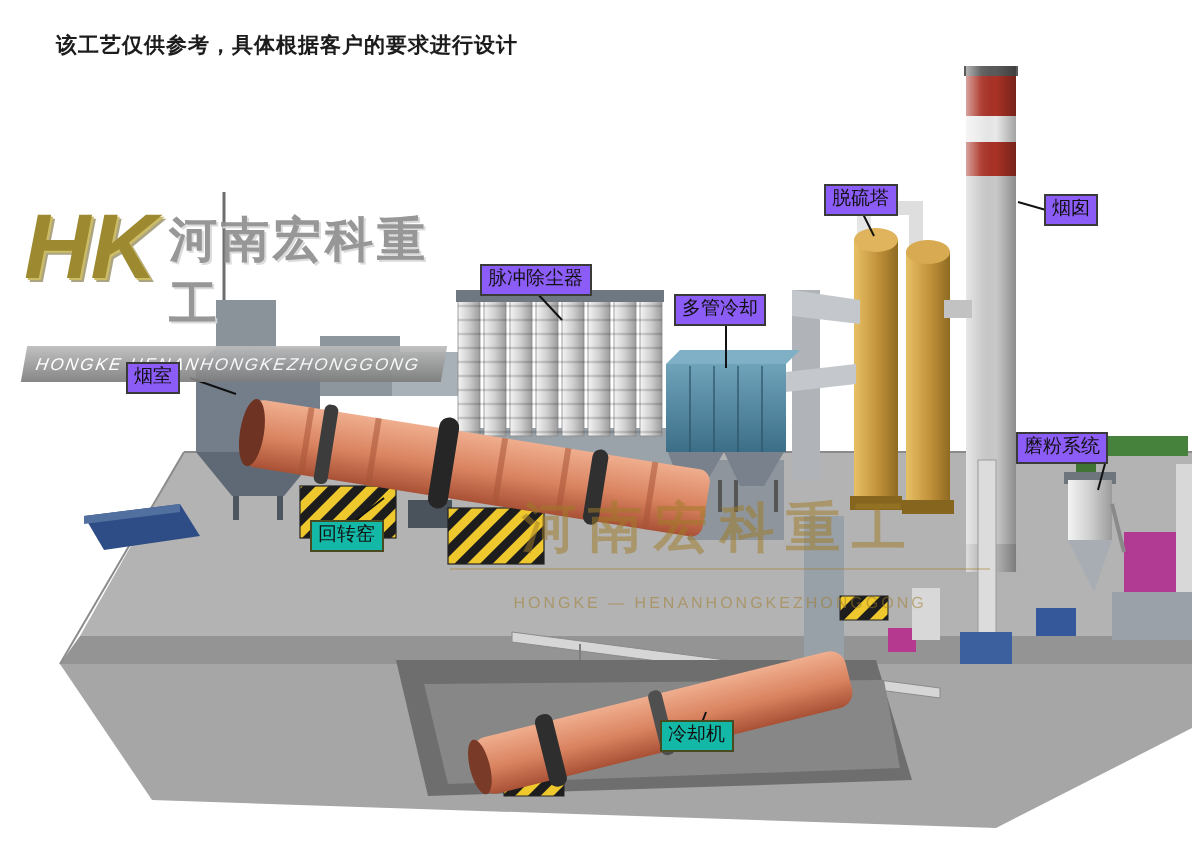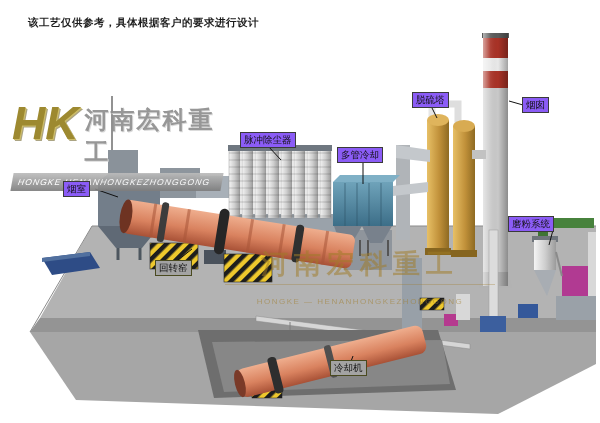--- a/index.html
+++ b/index.html
@@ -4,21 +4,21 @@
 <style>
   *{margin:0;padding:0;box-sizing:border-box}
   html,body{background:#ffffff;font-family:"Liberation Sans",sans-serif}
   .stage{position:relative;width:596px;height:423px;background:#fff;overflow:hidden}
   .scene-svg{position:absolute;left:0;top:0;z-index:1}
   .disclaimer{position:absolute;left:28px;top:16px;z-index:4;font-size:10.5px;font-weight:bold;
               color:#1c1c1c;letter-spacing:.5px;white-space:nowrap}
   
   .lbl{position:absolute;z-index:5;font-size:9.5px;line-height:1;padding:2px 3px;background:#8b5cf6;
        border:1px solid #3a3a3a;color:#111;white-space:nowrap}
-  .lbl.hl{background:#a3a3a3;border-color:#4a4a20}
+  .lbl.hl{background:#14b8a6;border-color:#4a4a20}
   
   .logo{position:absolute;left:12px;top:104px;width:210px;z-index:4;opacity:.92}
   .logo-top{display:flex;align-items:flex-start}
   .logo-hk{font-size:46px;line-height:.85;font-weight:bold;font-style:italic;color:#95801f;
            text-shadow:1px 1px 0 #c9b75a,2px 2px 0 rgba(90,75,10,.55)}
   .logo-cn{font-size:24px;font-weight:bold;color:#8f8f8f;margin-left:6px;letter-spacing:2px;
            text-shadow:1px 1px 0 #d8d8d8}
   .logo-banner{margin-top:5px;background:linear-gradient(#bcbcbc,#7d7d7d);color:#fff;font-size:8.5px;
            font-style:italic;letter-spacing:1.1px;padding:4px 6px;transform:skewX(-10deg);white-space:nowrap}
   

